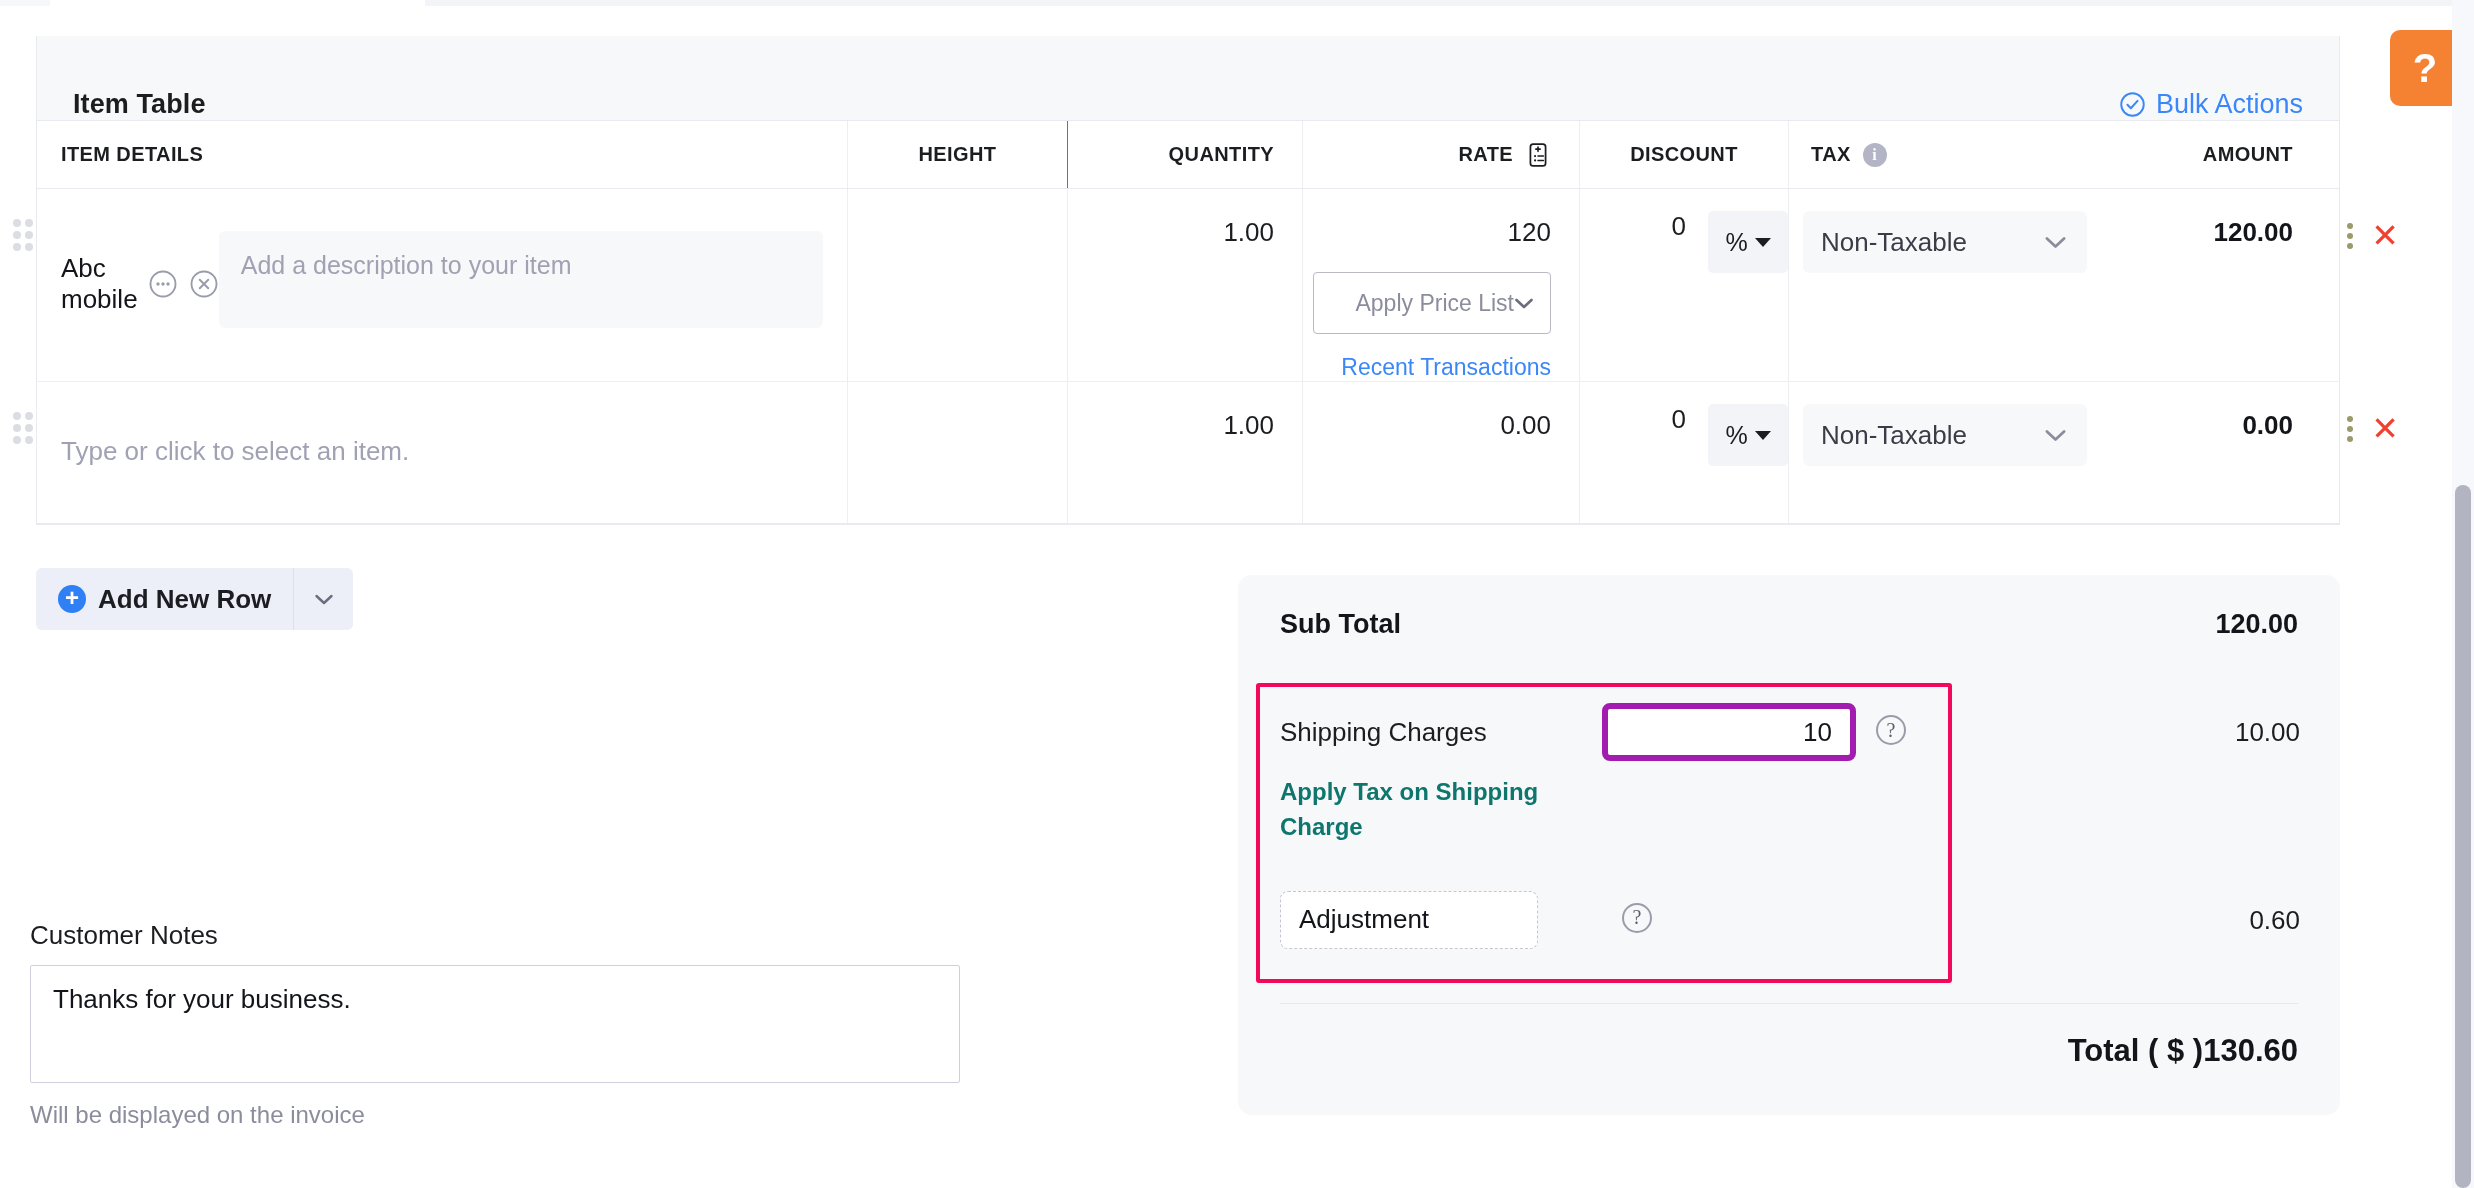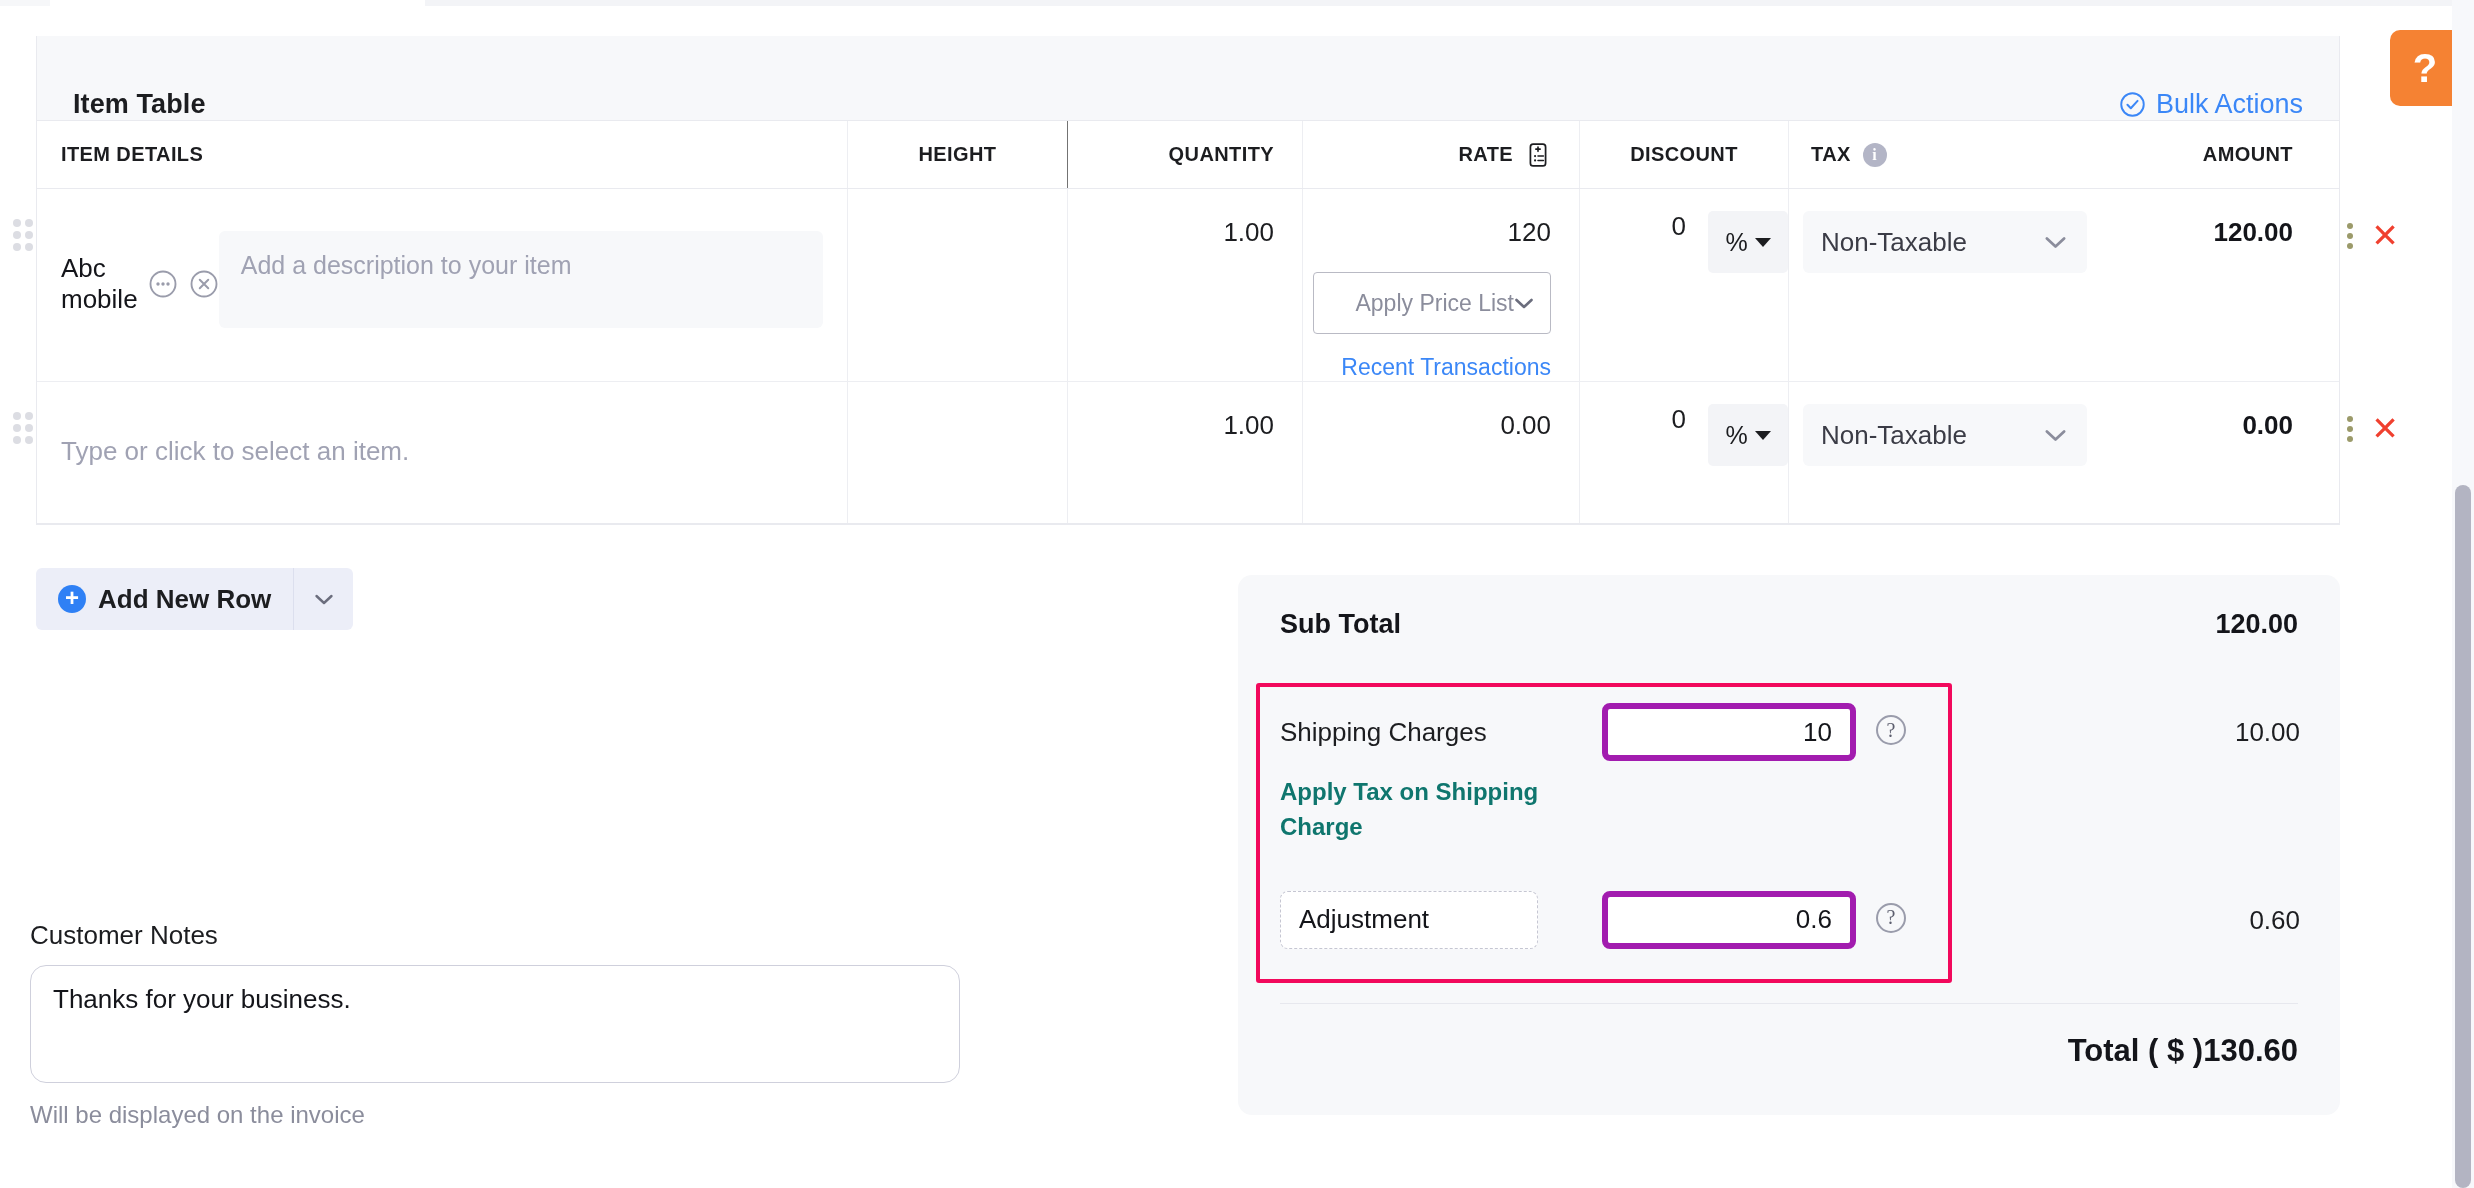--- a/index.html
+++ b/index.html
@@ -201,21 +201,21 @@
     border-left: 1px solid #dcdfee;
     border-radius: 0 6px 6px 0;
     display: flex; align-items: center; justify-content: center; cursor: pointer;
   }
 
   
   .notes-wrap { position: absolute; left: 30px; top: 920px; width: 940px; }
   .notes-label { font-size: 26px; color: #1c1d20; margin-bottom: 14px; }
   .notes-area {
     width: 930px; height: 118px;
-    border: 1px solid #cfd0dc; border-radius: 16px;
+    border: 1px solid #cfd0dc; border-radius: 2px;
     padding: 18px 22px;
     font-size: 26px; color: #14151a;
     font-family: "Liberation Sans", sans-serif;
     resize: none; outline: none;
     background: #fff;
   }
   .notes-hint { margin-top: 14px; font-size: 24px; color: #8b8d9c; }
 
   
   .totals {
@@ -500,21 +500,20 @@
         <span class="charge-label">Shipping Charges</span>
         <input class="charge-input" value="10" style="">
         <span class="q-mark">?</span>
         <span class="charge-amount">10.00</span>
       </div>
 
       <div class="apply-tax-link">Apply Tax on Shipping Charge</div>
 
       <div class="charge-line" style="margin-top:46px">
         <input class="adj-name-input" value="Adjustment" style="">
-        <input class="charge-input" value="0.6" style="">
         <span class="q-mark">?</span>
         <span class="charge-amount">0.60</span>
       </div>
 
     </div>
 
     <div class="tot-divider"></div>
 
     <div class="grand-row">
       <span class="grand-label">Total ( $ )</span>

